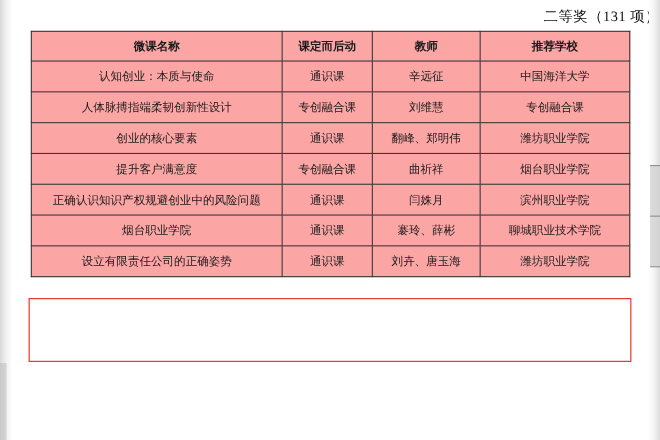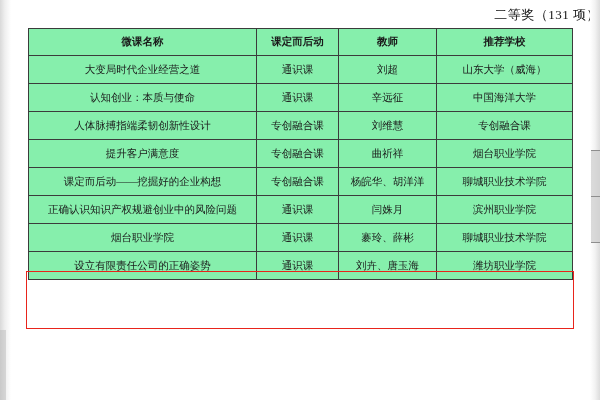--- a/index.html
+++ b/index.html
@@ -33,21 +33,21 @@
   .table-wrap {
     position: absolute;
     left: 28px;
     top: 28px;
     width: 544px;
   }
   table.award {
     border-collapse: collapse;
     width: 544px;
     table-layout: fixed;
-    background: #86efac;
+    background: #fca5a5;
   }
   table.award td {
     border: 1px solid #3b3b3b;
     height: 27px;
     font-size: 10.5px;
     color: #1a1a1a;
     text-align: center;
     vertical-align: middle;
     font-family: "Liberation Serif", serif;
     padding: 0 2px;
@@ -125,48 +125,42 @@
       </colgroup>
       <tbody>
         <tr class="header">
           <td>微课名称</td>
           <td>课定而后动</td>
           <td>教师</td>
           <td>推荐学校</td>
         </tr>
 
         <tr>
-          <td>大变局时代企业经营之道</td>
-          <td>通识课</td>
-          <td>刘超</td>
-          <td>山东大学（威海）</td>
-        </tr>
-        <tr>
           <td>认知创业：本质与使命</td>
           <td>通识课</td>
           <td>辛远征</td>
           <td>中国海洋大学</td>
         </tr>
         <tr>
           <td>人体脉搏指端柔韧创新性设计</td>
           <td>专创融合课</td>
           <td>刘维慧</td>
           <td>专创融合课</td>
         </tr>
         <tr>
+          <td>创业的核心要素</td>
+          <td>通识课</td>
+          <td>翻峰、郑明伟</td>
+          <td>潍坊职业学院</td>
+        </tr>
+        <tr>
           <td>提升客户满意度</td>
           <td>专创融合课</td>
           <td>曲祈祥</td>
           <td>烟台职业学院</td>
-        </tr>
-        <tr>
-          <td>课定而后动——挖掘好的企业构想</td>
-          <td>专创融合课</td>
-          <td>杨皖华、胡洋洋</td>
-          <td>聊城职业技术学院</td>
         </tr>
         <tr>
           <td>正确认识知识产权规避创业中的风险问题</td>
           <td>通识课</td>
           <td>闫姝月</td>
           <td>滨州职业学院</td>
         </tr>
         <tr>
           <td>烟台职业学院</td>
           <td>通识课</td>

